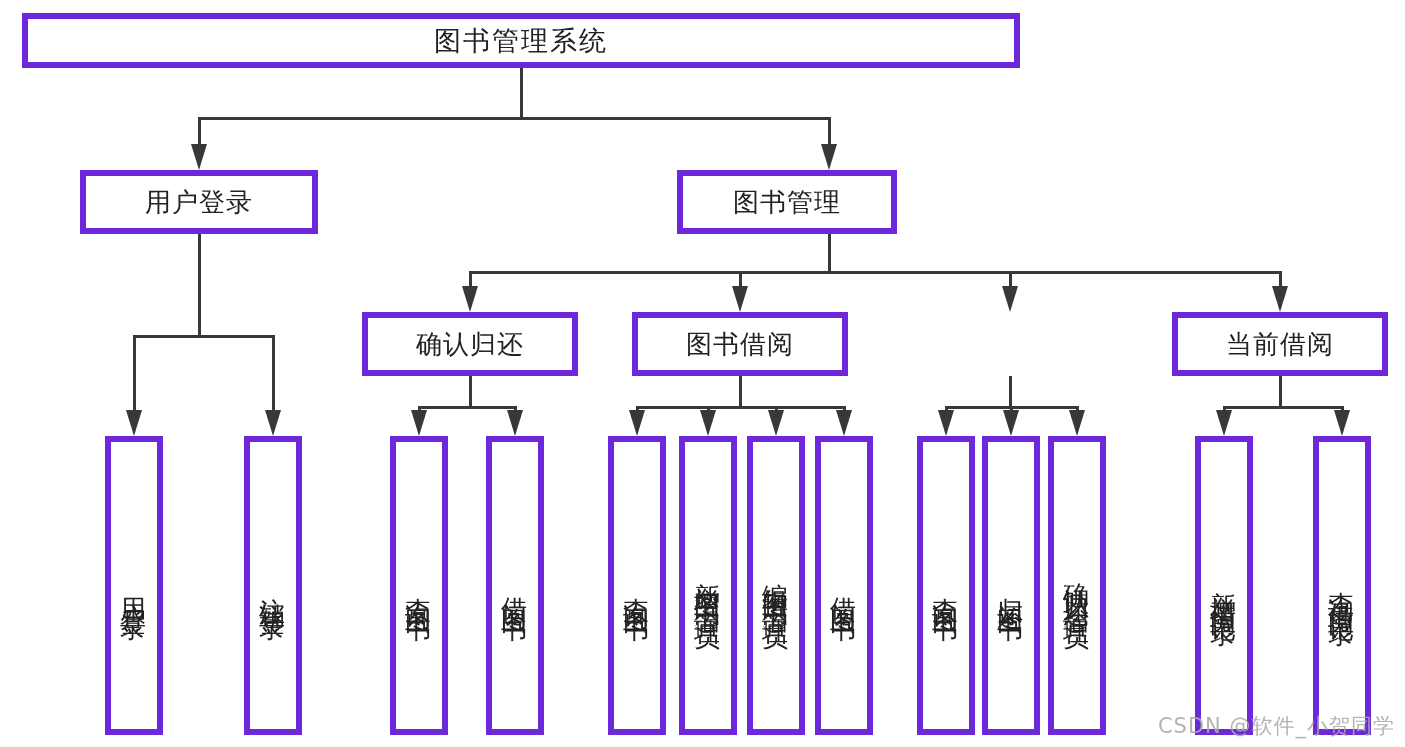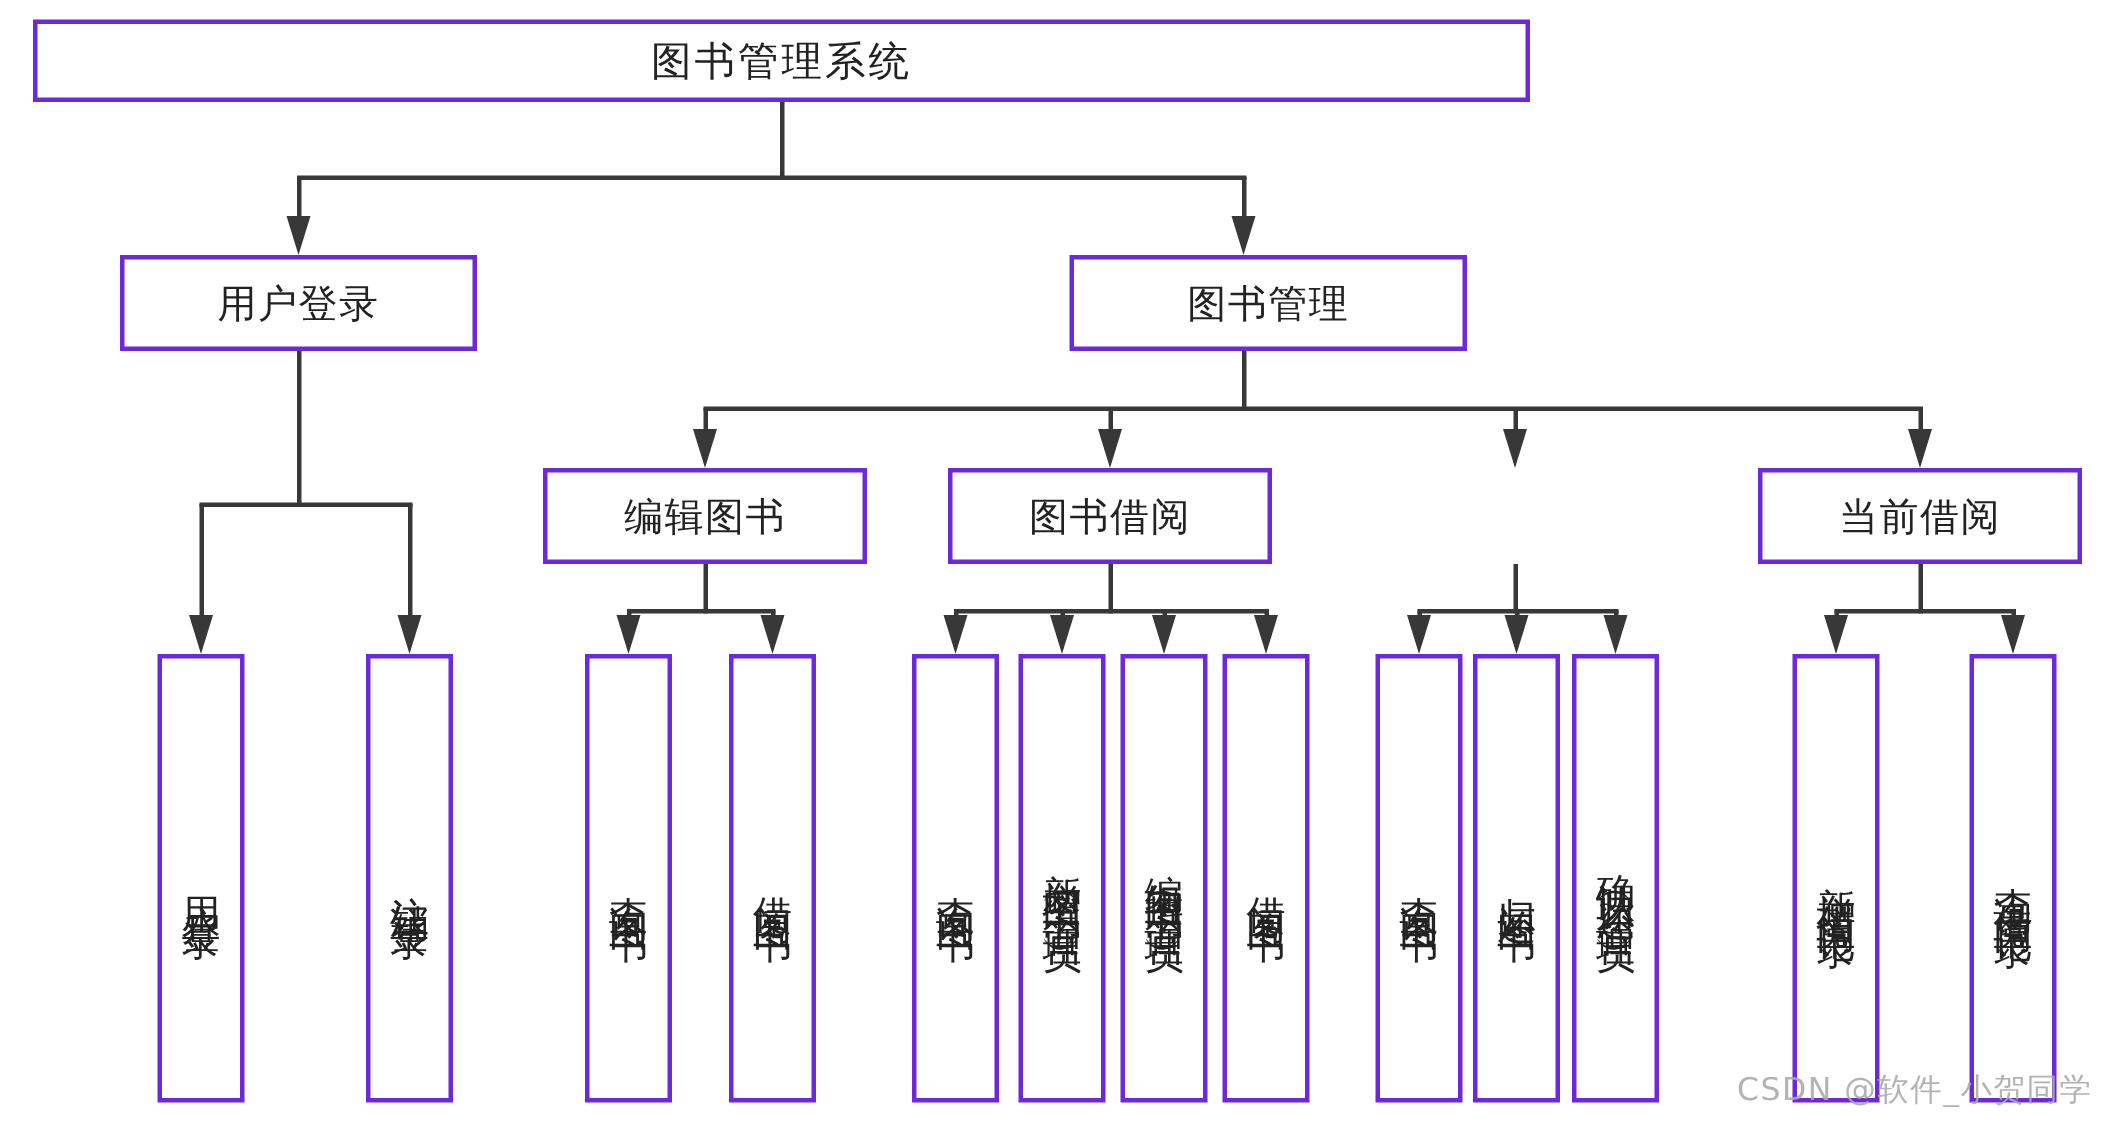--- a/index.html
+++ b/index.html
@@ -8,21 +8,21 @@
     width: 1405px;
     height: 747px;
     background: #ffffff;
     font-family: "DejaVu Sans", "Liberation Sans", sans-serif;
     overflow: hidden;
   }
   .box {
     position: absolute;
     box-sizing: border-box;
     background: #ffffff;
-    border: 3px solid #6d28d9;
+    border: 6px solid #6d28d9;
     display: flex;
     align-items: center;
     justify-content: center;
     color: #222222;
   }
   .hlabel {
     font-size: 26px;
     letter-spacing: 1px;
     white-space: nowrap;
     color: #222222;
@@ -64,26 +64,26 @@
 
 <div class="canvas">
 
   <div class="box" style="left:22px; top:13px; width:998px; height:55px;">
     <span class="hlabel root-label">图书管理系统</span>
   </div>
 
   <div class="box" style="left:80px; top:170px; width:238px; height:64px;">
     <span class="hlabel">用户登录</span>
   </div>
-  <div class="box" style="left:713px; top:170px; width:265px; height:64px;">
+  <div class="box" style="left:677px; top:170px; width:220px; height:64px;">
     <span class="hlabel">图书管理</span>
   </div>
 
   <div class="box" style="left:362px; top:312px; width:216px; height:64px;">
-    <span class="hlabel">编辑图书</span>
+    <span class="hlabel">确认归还</span>
   </div>
   <div class="box" style="left:632px; top:312px; width:216px; height:64px;">
     <span class="hlabel">图书借阅</span>
   </div>
   <div class="box" style="left:1172px; top:312px; width:216px; height:64px;">
     <span class="hlabel">当前借阅</span>
   </div>
 
   <div class="box" style="left:105px; top:436px; width:58px; height:299px;">
     <span class="vtext">用户登录</span>

